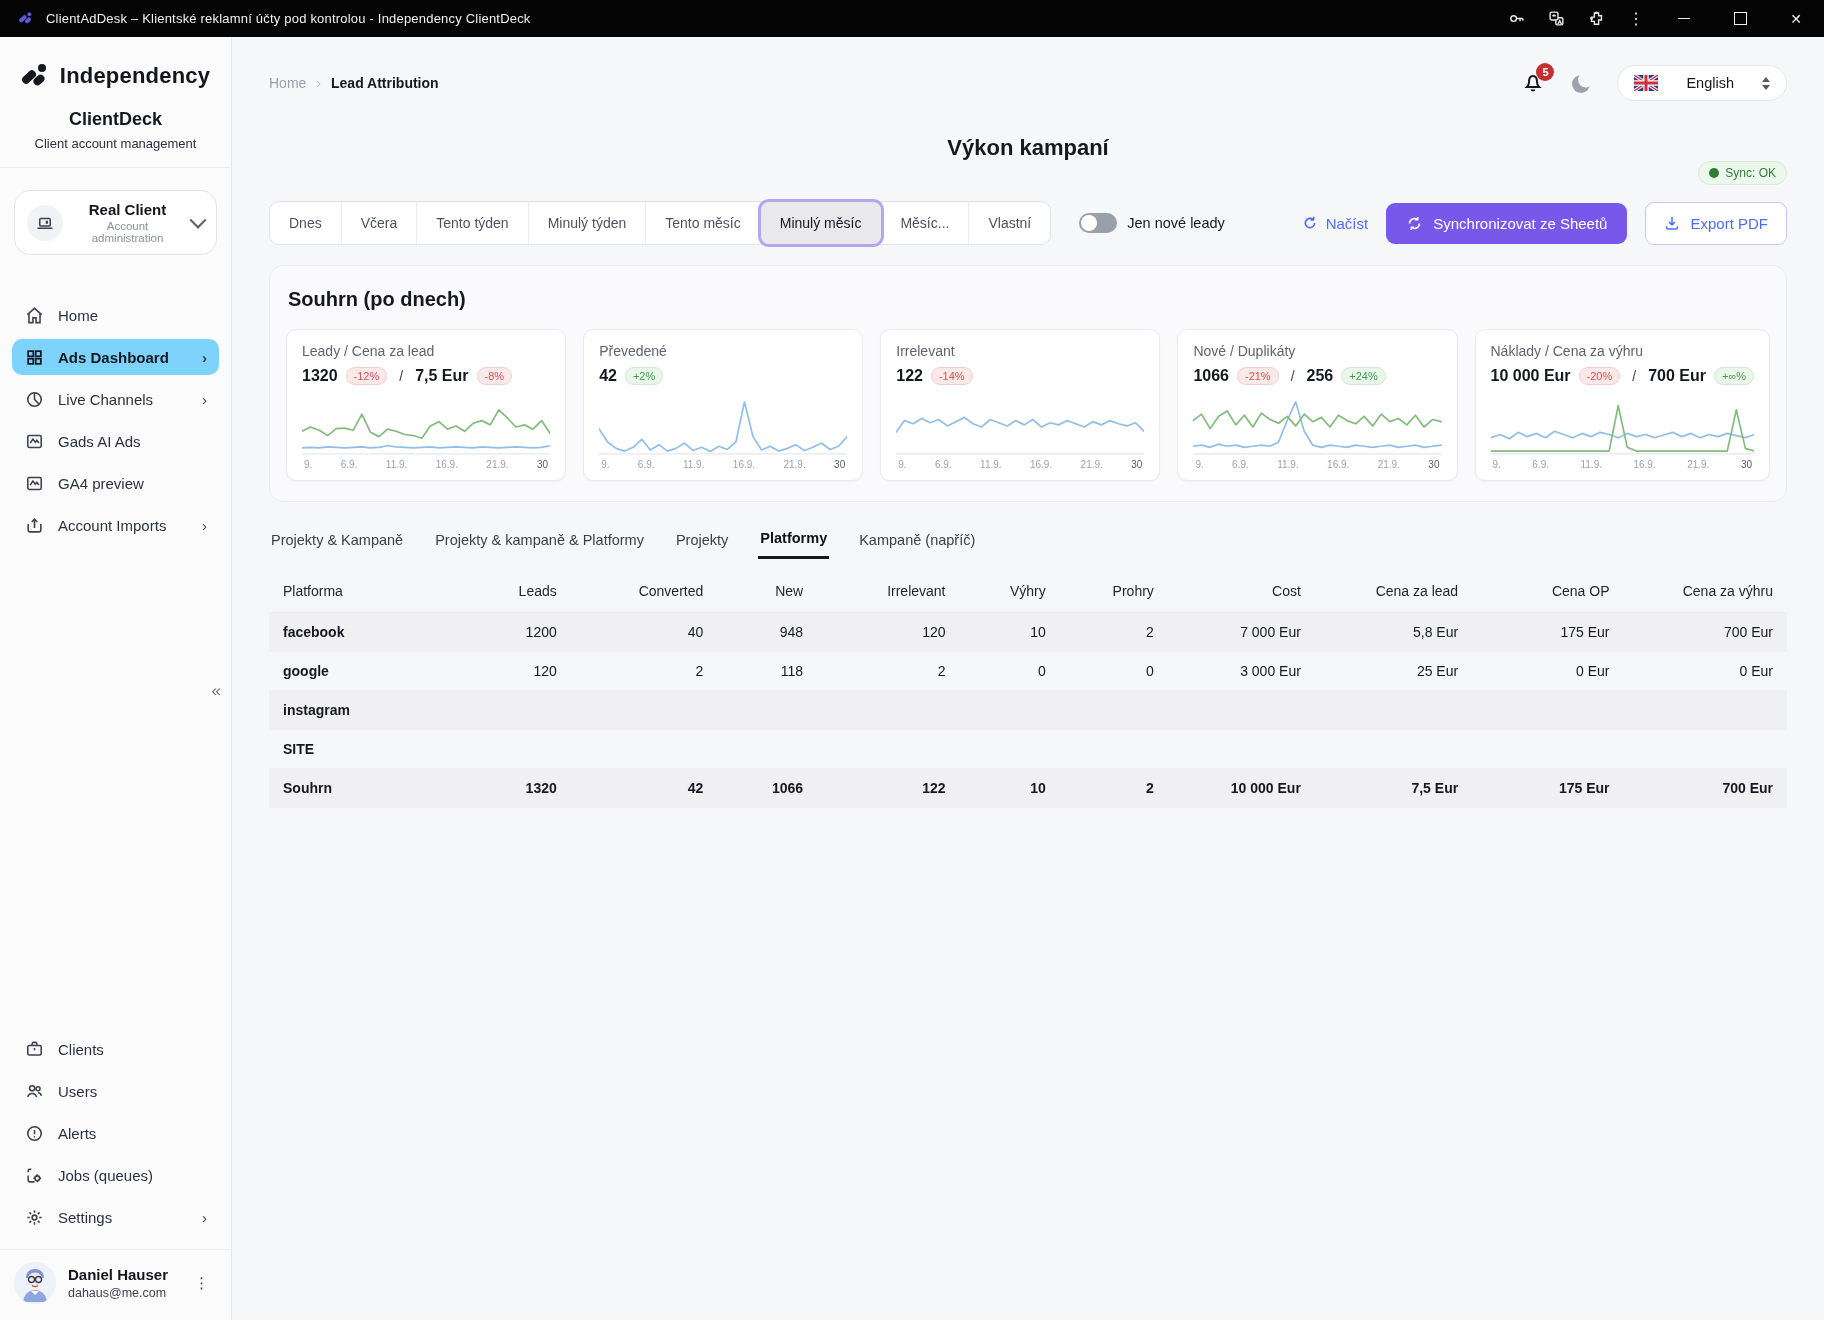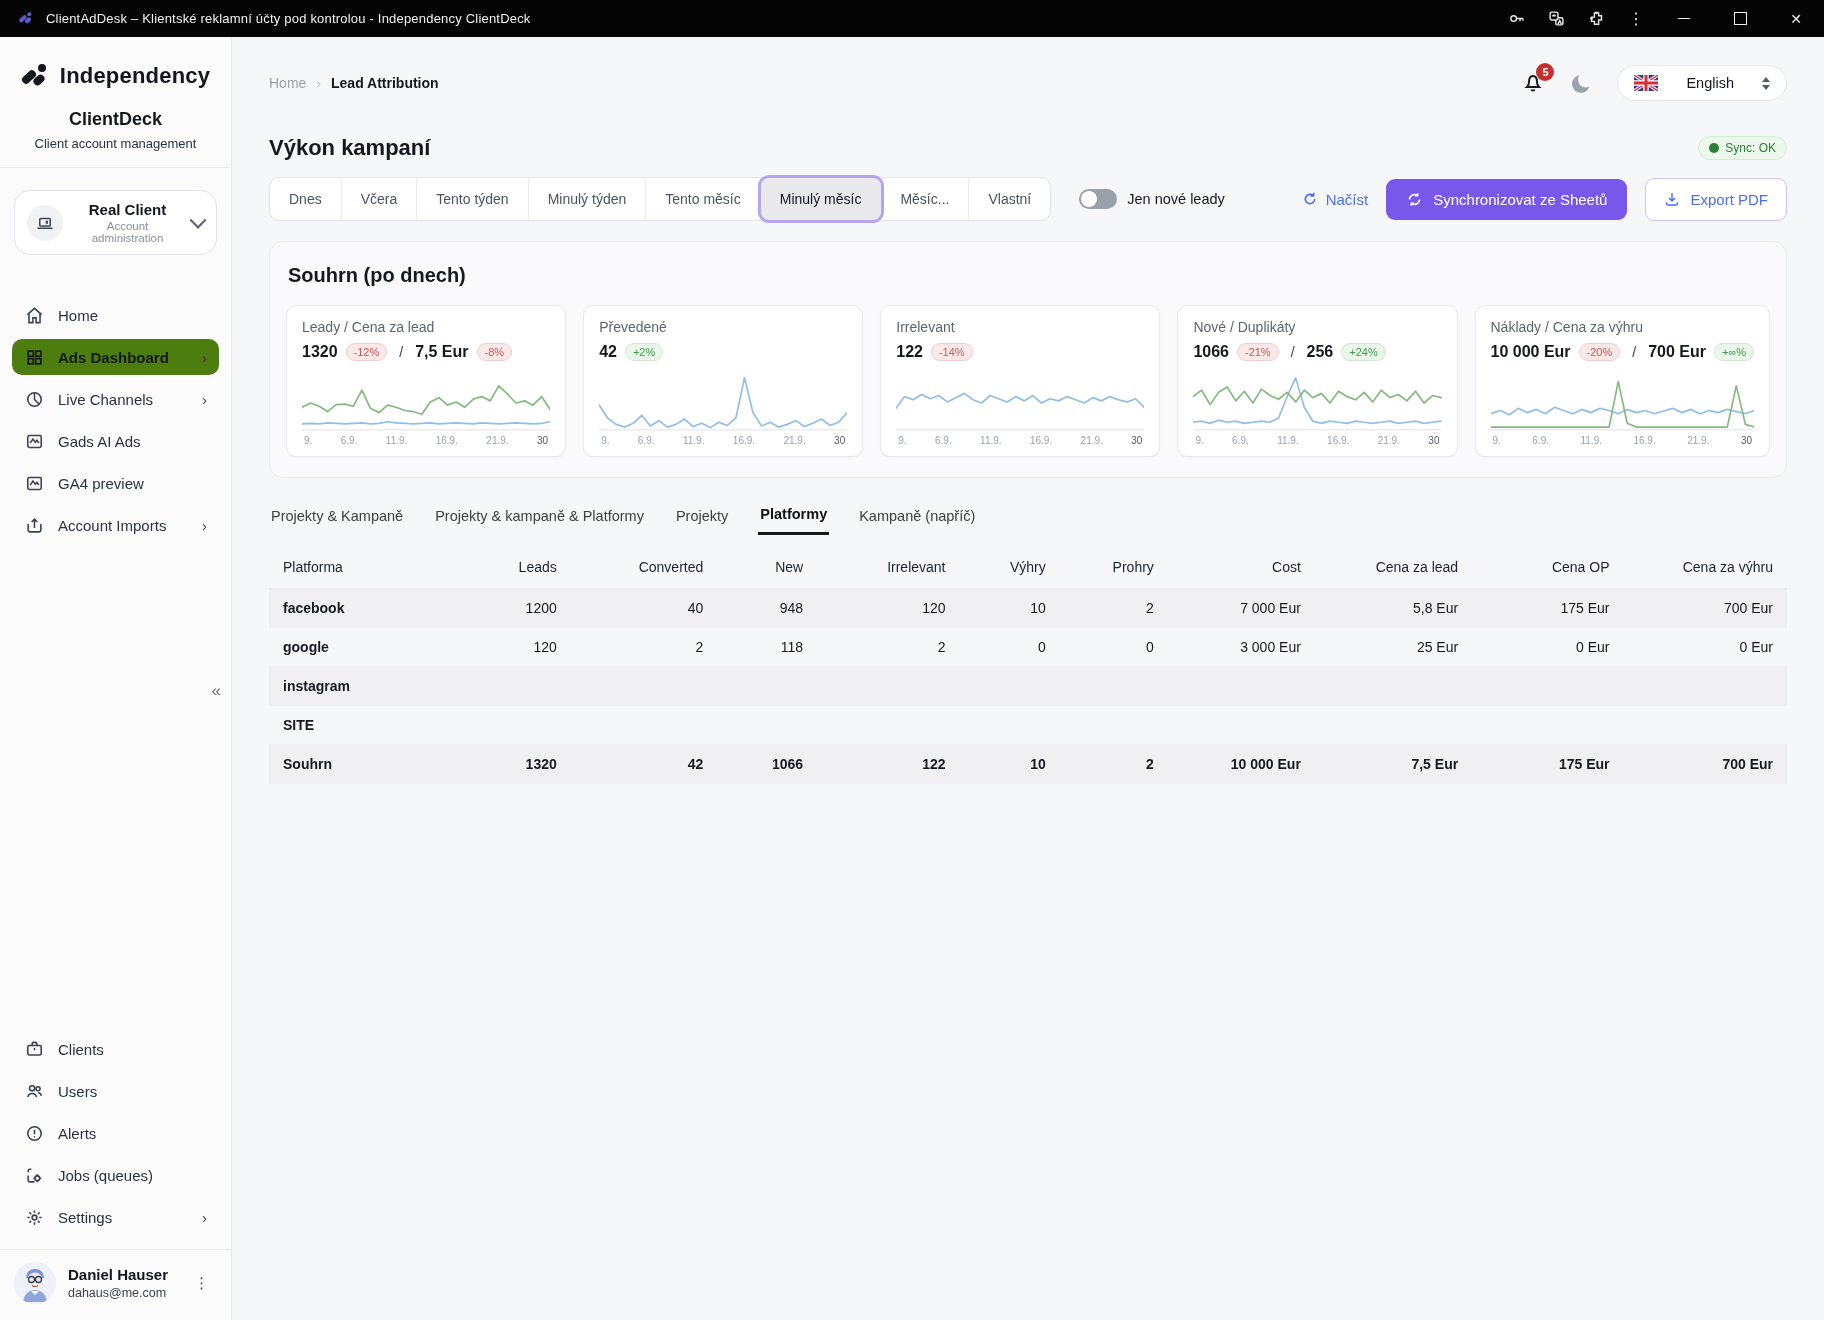--- a/index.html
+++ b/index.html
@@ -34,21 +34,21 @@
   .client-ico { width:36px; height:36px; border-radius:50%; background:#f1f2f5; display:flex; align-items:center; justify-content:center; }
   .client-ico svg { width:18px; height:18px; }
   .client-meta { flex:1; text-align:center; }
   .client-name { font-size:15px; font-weight:bold; color:#13161c; }
   .client-sub { font-size:11.5px; color:#8a909b; margin-top:2px; }
   .chev-down { width:12px; height:12px; border-right:2px solid #5c6270; border-bottom:2px solid #5c6270; transform:rotate(45deg) translate(-2px,-2px); }
   .sb-nav { margin-top:36px; padding:0 12px; display:flex; flex-direction:column; gap:6px; }
   .sb-item { display:flex; align-items:center; gap:14px; padding:8px 12px; border-radius:10px; font-size:15px; color:#2a3240; cursor:pointer; }
   .sb-item .ni { width:20px; height:20px; flex:0 0 auto; display:flex; align-items:center; justify-content:center; }
   .sb-item .ni svg { width:19px; height:19px; }
-  .sb-item.active { background:#4d7c0f; color:#15181f; font-weight:bold; }
+  .sb-item.active { background:#7dd3fc; color:#15181f; font-weight:bold; }
   .sb-chev { margin-left:auto; color:#3c4250; font-size:15px; }
   .sb-chev::before { content:"\203A"; }
   .sb-item.active .sb-chev { font-weight:bold; }
   .sb-bottom { margin-top:auto; padding:0 12px 14px; display:flex; flex-direction:column; gap:6px; }
   .sb-user { border-top:1px solid #ececf0; padding:12px 14px 16px; display:flex; align-items:center; gap:12px; }
   .avatar { width:42px; height:42px; border-radius:50%; background:#eef1fa; flex:0 0 auto; overflow:hidden; }
   .u-name { font-size:15px; font-weight:bold; color:#13161c; }
   .u-mail { font-size:12.5px; color:#3c4250; margin-top:3px; }
   .u-kebab { margin-left:auto; color:#3c4250; cursor:pointer; padding:4px 6px; }
   .u-kebab::before { content:"\22EE"; font-size:15px; letter-spacing:2px; }
@@ -67,21 +67,21 @@
   .bell-wrap svg { width:24px; height:24px; }
   .bell-badge { position:absolute; top:-7px; right:-7px; background:#c62f2f; color:#fff; font-size:11px; font-weight:bold; min-width:18px; height:18px; border-radius:50%; display:flex; align-items:center; justify-content:center; }
   .moon { width:26px; height:26px; cursor:pointer; }
   .lang-pill { display:flex; align-items:center; gap:28px; background:#fff; border:1px solid #e5e6ea; border-radius:999px; padding:9px 16px; cursor:pointer; min-width:140px; }
   .lang-label { font-size:14.5px; color:#15181f; flex:1; }
   .updown { display:flex; flex-direction:column; gap:3px; }
   .updown i { display:block; width:0; height:0; border-left:4px solid transparent; border-right:4px solid transparent; }
   .updown .up { border-bottom:5px solid #555b66; }
   .updown .dn { border-top:5px solid #555b66; }
 
-  .title-row { display:flex; align-items:center; margin-top:34px; }
+  .title-row { display:flex; align-items:center; margin-top:34px;flex-direction:column; }
   .page-title { font-size:22px; font-weight:bold; color:#15181f; }
   .sync-badge { margin-left:auto; display:flex; align-items:center; gap:6px; background:#edf8ed; border:1px solid #d4ecd4; color:#2e7d36; font-size:12px; border-radius:999px; padding:4px 10px; }
   .sync-dot { width:10px; height:10px; border-radius:50%; background:#2e7d36; }
 
   .filter-row { display:flex; align-items:center; margin-top:16px; }
   .seg-group { display:flex; background:#fff; border:1px solid #e2e3e8; border-radius:10px; overflow:visible; }
   .seg { font-size:14px; color:#4b5260; padding:13px 19px; border-right:1px solid #ececf0; cursor:pointer; white-space:nowrap; background:transparent; border-top:none;border-bottom:none;border-left:none; font-family:inherit; }
   .seg:first-child { border-radius:10px 0 0 10px; }
   .seg:last-child { border-right:none; border-radius:0 10px 10px 0; }
   .seg.selected { background:#e9e9ec; outline:3px solid #b5a5ef; border-radius:8px; color:#15181f; position:relative; z-index:1; }

